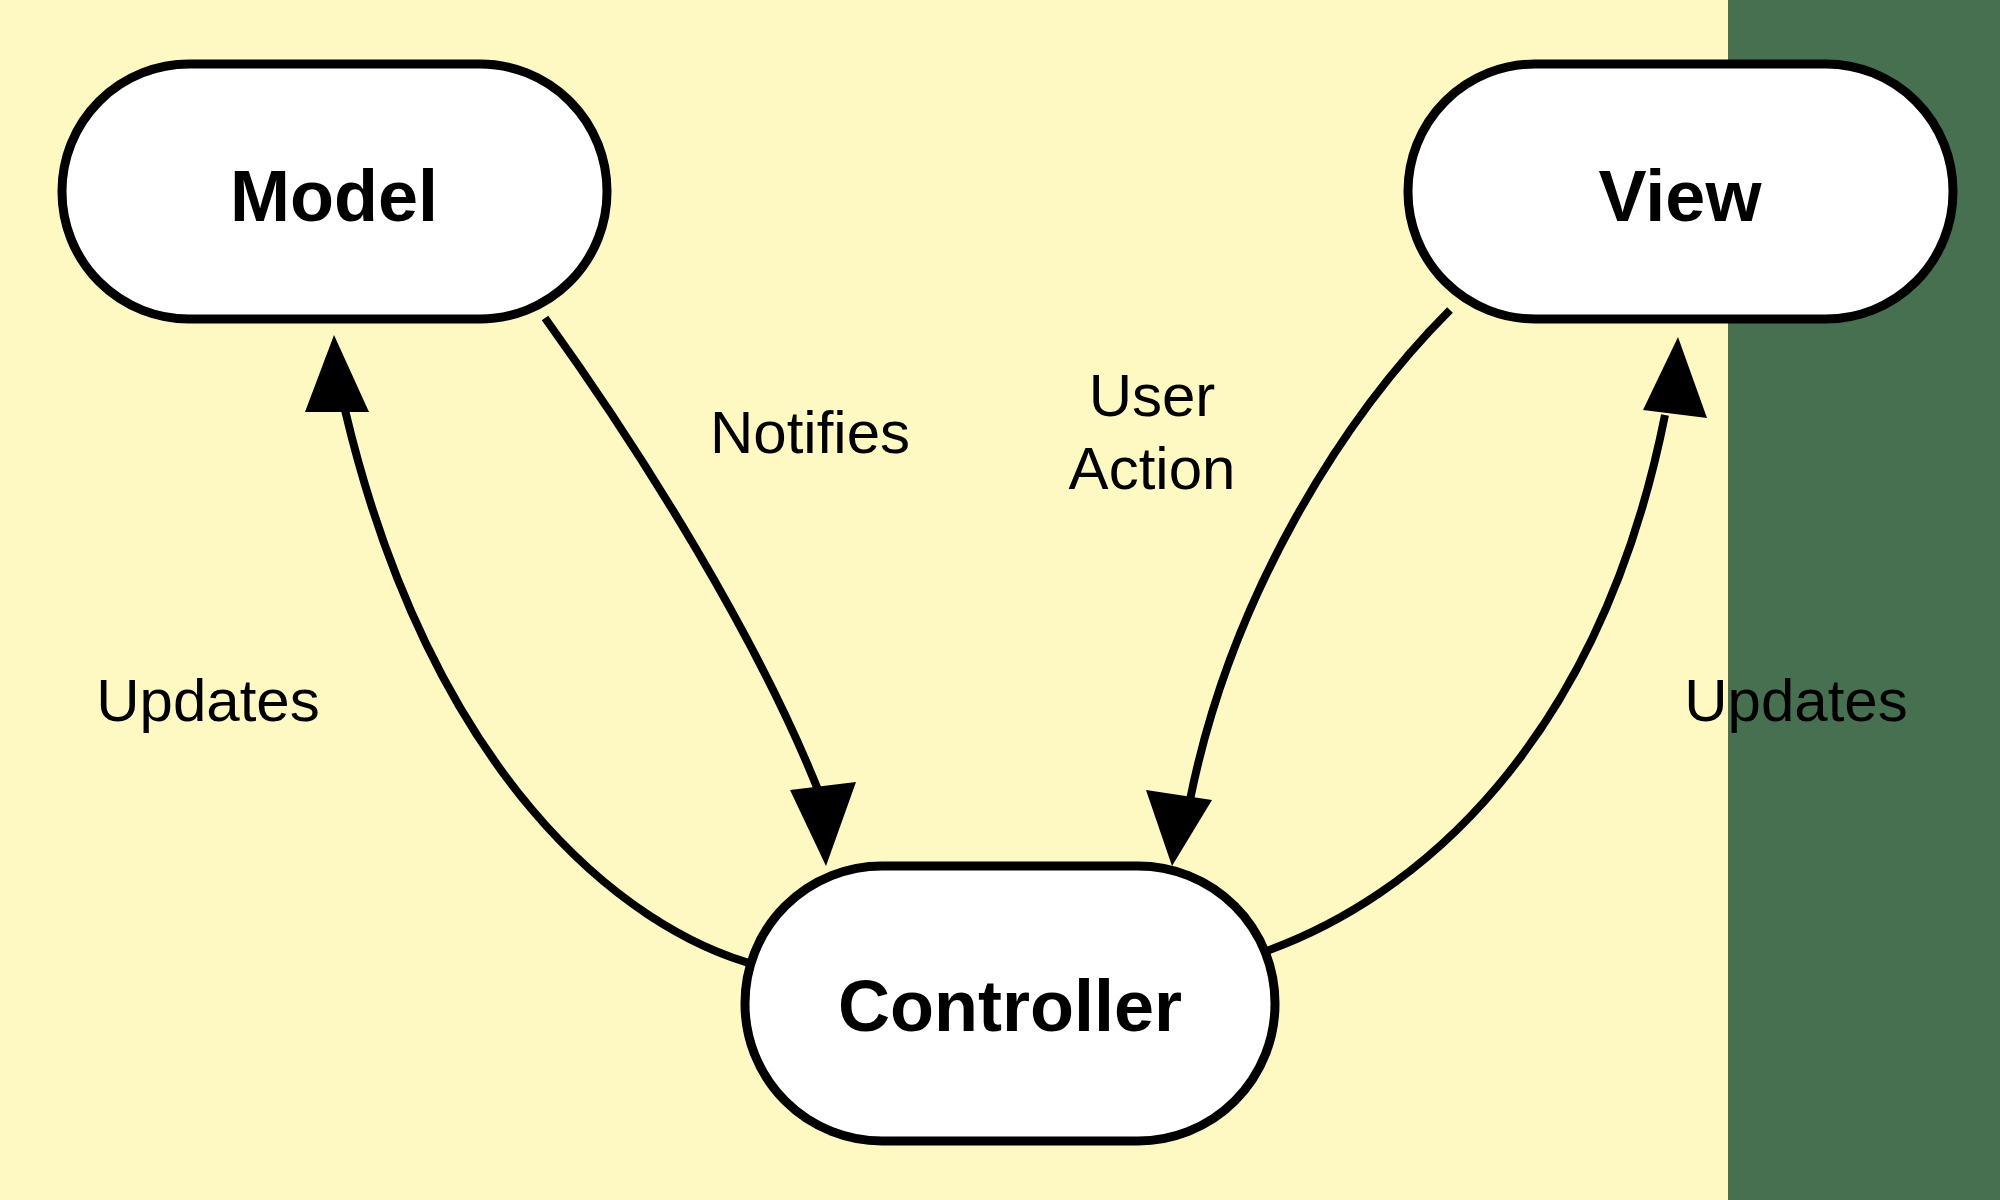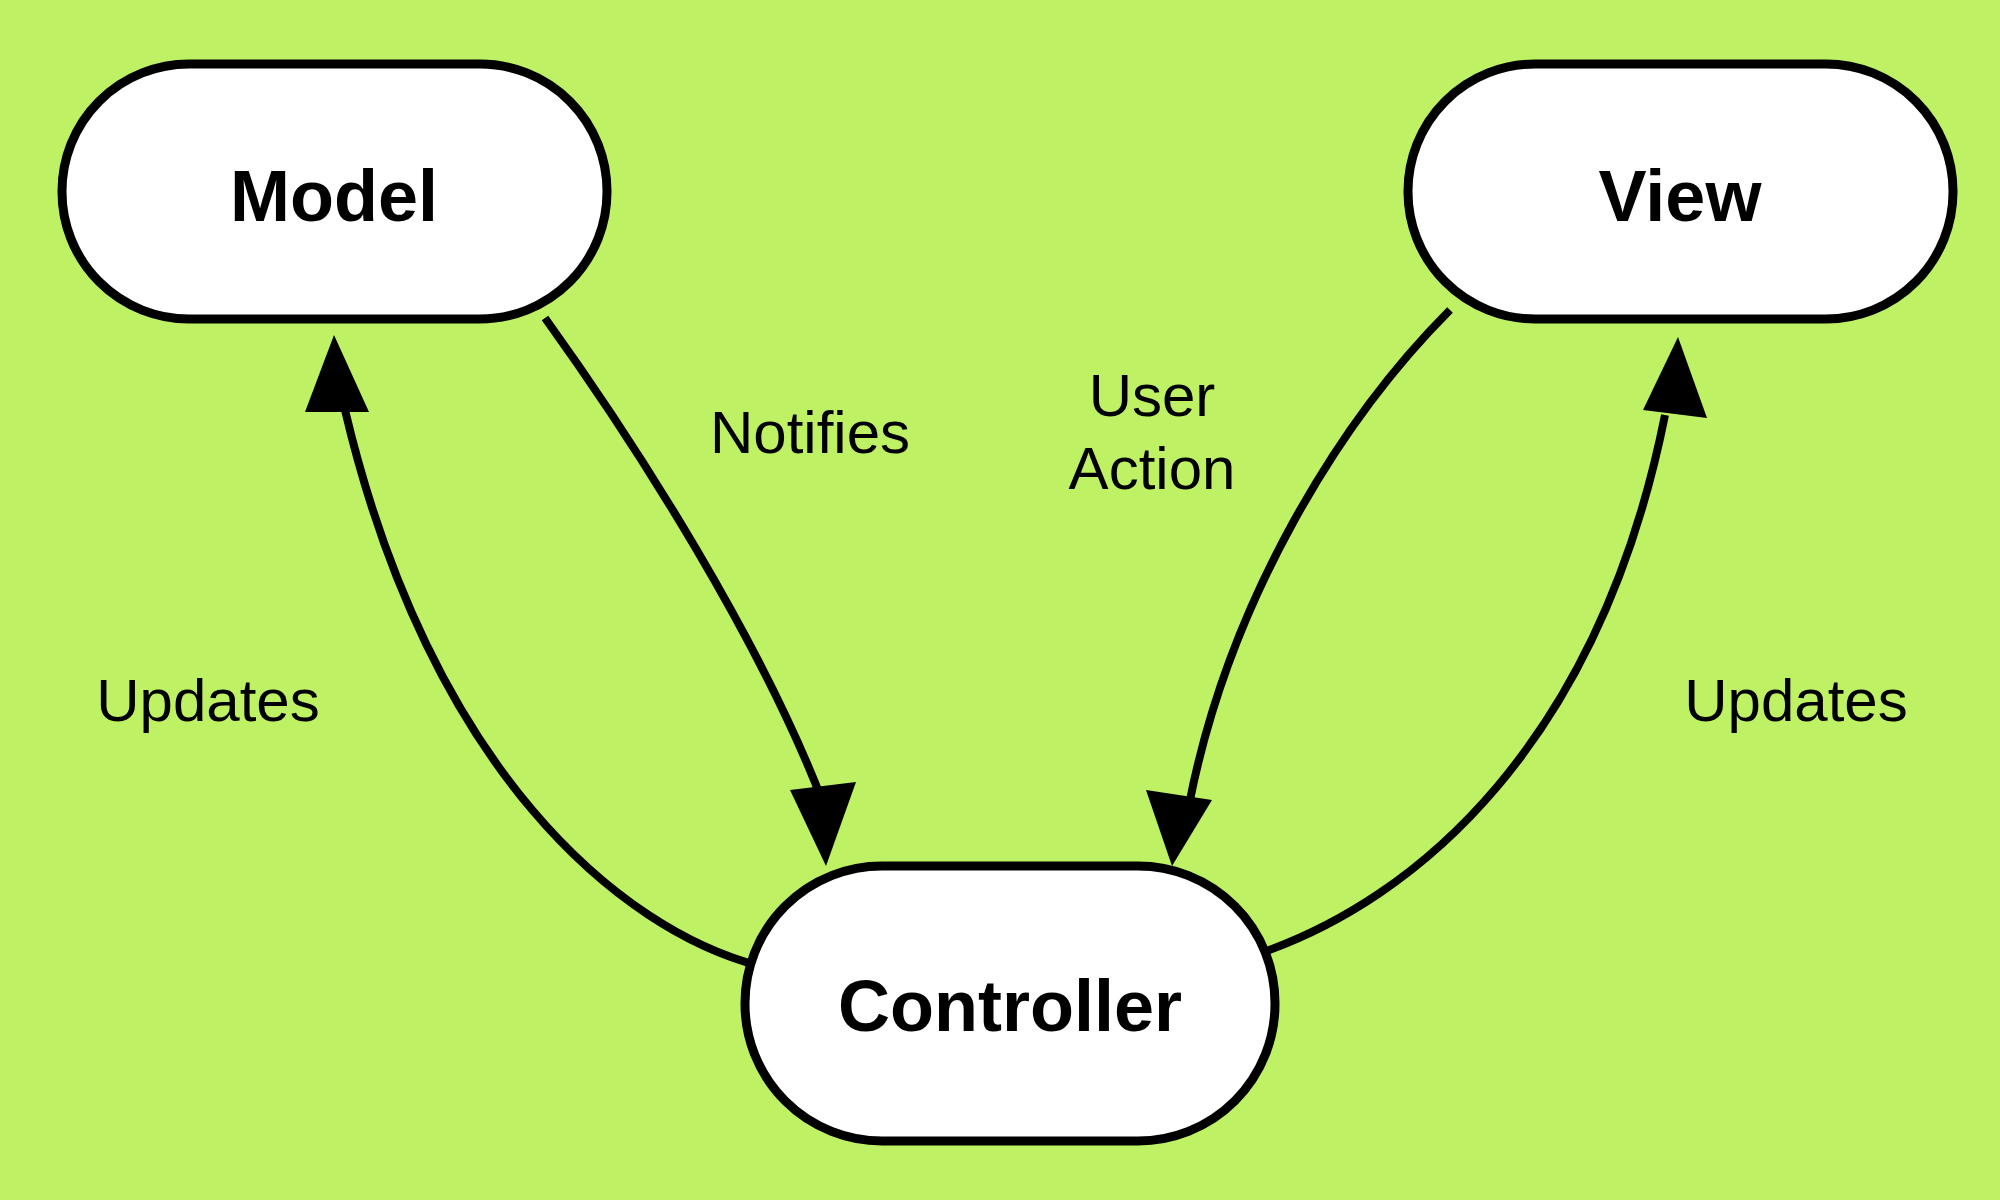--- a/index.html
+++ b/index.html
@@ -8,23 +8,23 @@
     width: 2000px;
     height: 1200px;
     overflow: hidden;
   }
   body {
     background: #477050;
     font-family: "Liberation Sans", sans-serif;
   }
   #diagram-root {
     position: relative;
-    width: 2000px;
+    width: 1728px;
     height: 1200px;
-    background: #bef264;
+    background: #fef9c3;
   }
   #diagram-svg {
     position: absolute;
     top: 0;
     left: 0;
     width: 2000px;
     height: 1200px;
     display: block;
   }
   .node-shape {

